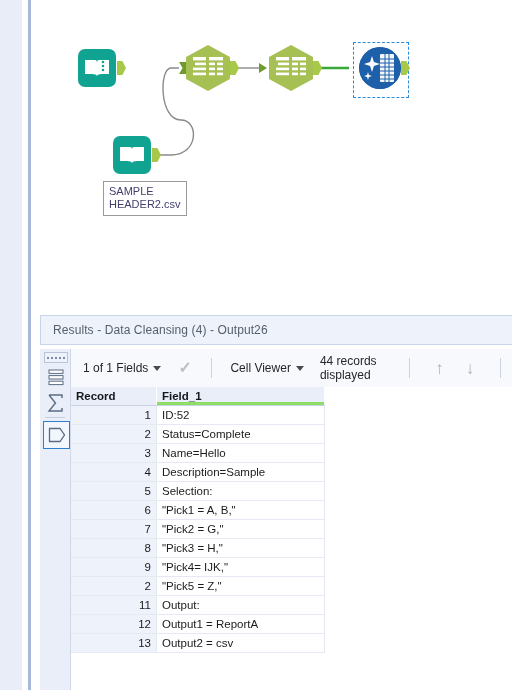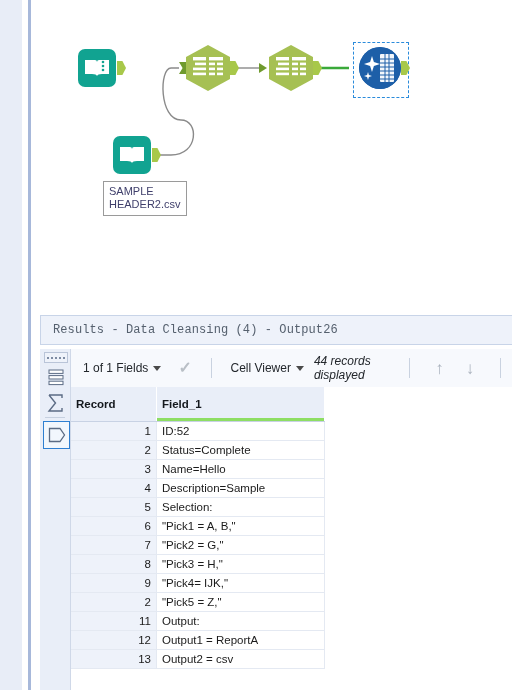--- a/index.html
+++ b/index.html
@@ -62,21 +62,21 @@
     padding:3px 5px 4px 5px;color:#3f3f6b;font-size:11px;line-height:13px;
     white-space:pre-line;
   }
 
   
   .results{position:absolute;left:31px;top:306px;right:0;bottom:0;background:#ffffff;}
   .results-titlebar{
     position:absolute;left:9px;top:9px;right:0;height:28px;
     background:#eef2fa;border:1px solid #c8d4e8;border-right:none;
     display:flex;align-items:center;padding-left:12px;
-    color:#55606e;font-size:12px;letter-spacing:.1px;font-family:Liberation Mono, monospace;
+    color:#55606e;font-size:12px;letter-spacing:.1px;
   }
   .results-body{position:absolute;left:9px;top:38px;right:0;bottom:0;}
 
   .icon-rail{
     position:absolute;left:0;top:5px;width:30px;bottom:0;
     background:#e9eef8;border-right:1px solid #cfd8e8;
   }
   .rail-handle{
     position:absolute;left:4px;top:3px;width:22px;height:9px;
     background:#eef2fa;border:1px solid #b9c4d8;
@@ -100,21 +100,21 @@
   .caret{width:0;height:0;border-left:4px solid transparent;border-right:4px solid transparent;border-top:5px solid #4a4a4a;}
   .tb-sep{width:1px;height:20px;background:#c9d2e0;margin:0 11px;}
   .check{color:#b9bfc6;font-size:16px;line-height:1;font-weight:bold;}
   .arrow-btn{color:#aab2bd;font-size:17px;line-height:1;padding:0 7px;}
 
   
   .grid-wrap{position:absolute;left:31px;top:43px;right:0;bottom:0;background:#ffffff;overflow:hidden;}
   table.dt{border-collapse:collapse;table-layout:fixed;width:232px;}
   table.dt th{
     background:#e9eef8;color:#14181d;font-size:11.5px;font-weight:bold;
-    text-align:left;height:34px;padding:0 5px;border-right:1px solid #ffffff;
+    text-align:left;height:18px;padding:0 5px;border-right:1px solid #ffffff;
     border-bottom:1px solid #c8d2e4;
   }
   table.dt th.rec{width:75px;}
   table.dt th.f1{width:157px;box-shadow:inset 0 -3px 0 #8ede63;}
   table.dt td{
     height:18px;font-size:11.5px;padding:0 5px;border-bottom:1px solid #e4e9f2;
     border-right:1px solid #e4e9f2;color:#1b1b1b;
   }
   table.dt td.rec{background:#eef2fa;text-align:right;width:75px;color:#1b1b1b;}
   table.dt td.val{background:#ffffff;width:157px;white-space:nowrap;overflow:hidden;}
@@ -273,21 +273,21 @@
         <div class="tb-item">
           <span>1 of 1 Fields</span>
           <span class="caret"></span>
         </div>
         <span class="check" style="margin-left:9px;">✓</span>
         <div class="tb-sep"></div>
         <div class="tb-item">
           <span>Cell Viewer</span>
           <span class="caret"></span>
         </div>
-        <span style="margin-left:2px;font-style:italic;">44 records displayed</span>
+        <span style="margin-left:8px;">44 records displayed</span>
         <div class="tb-sep"></div>
         <span class="arrow-btn">↑</span>
         <span class="arrow-btn">↓</span>
         <div class="tb-sep"></div>
       </div>
 
       <div class="grid-wrap">
         <table class="dt">
           <thead>
             <tr>

